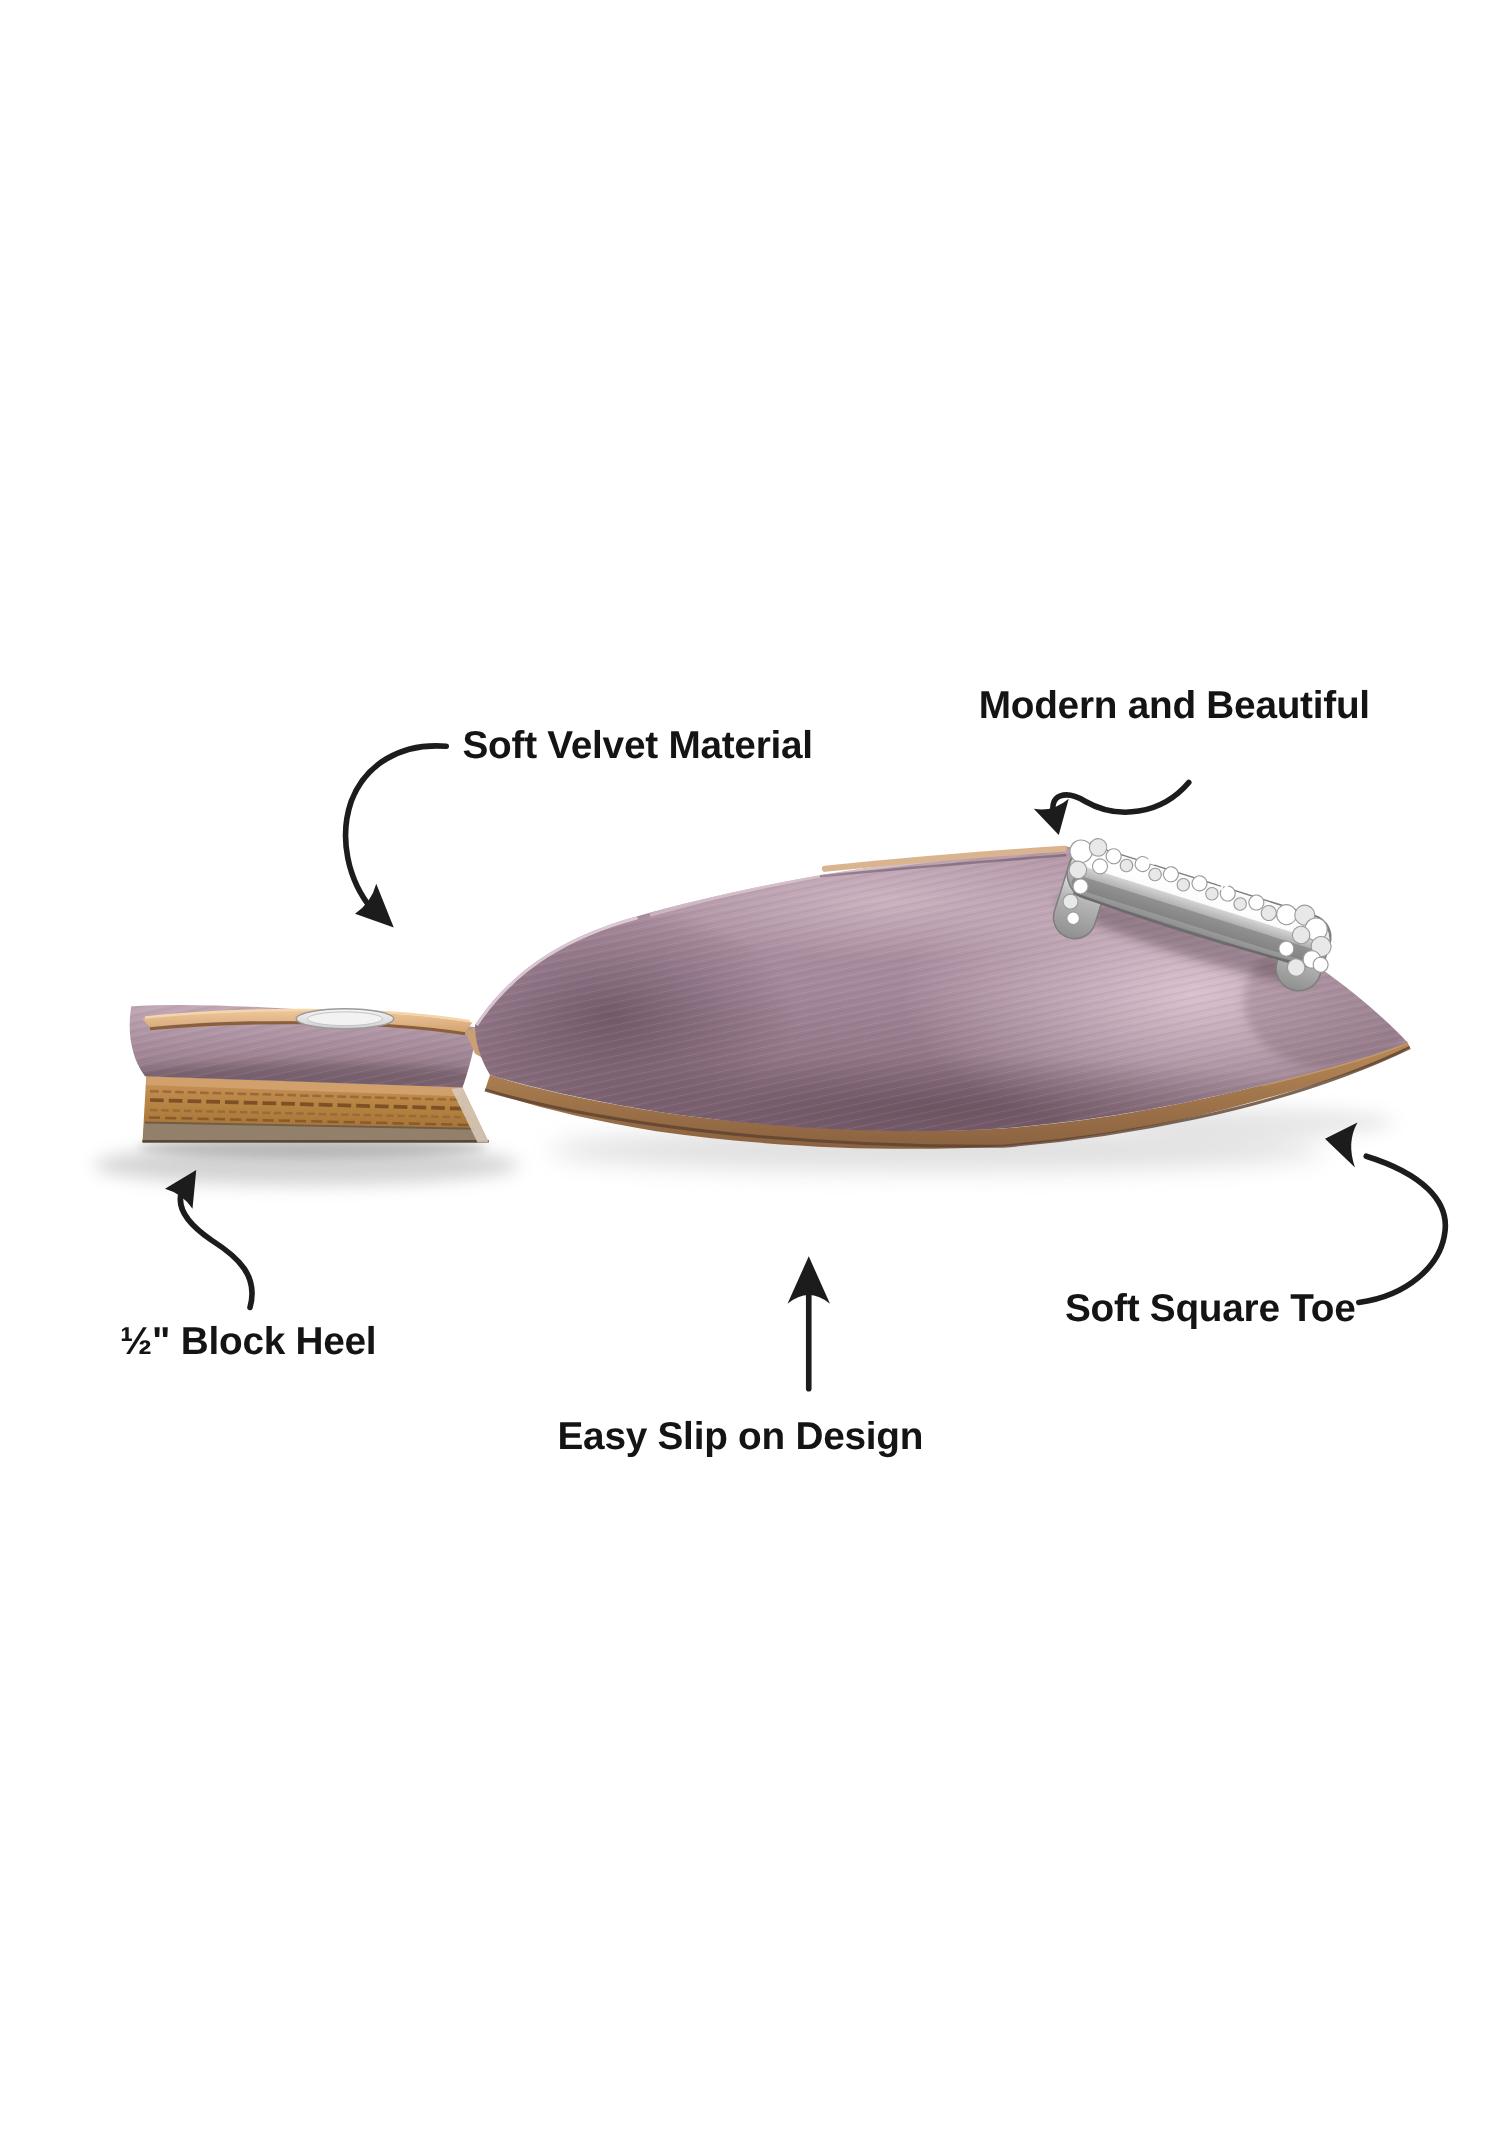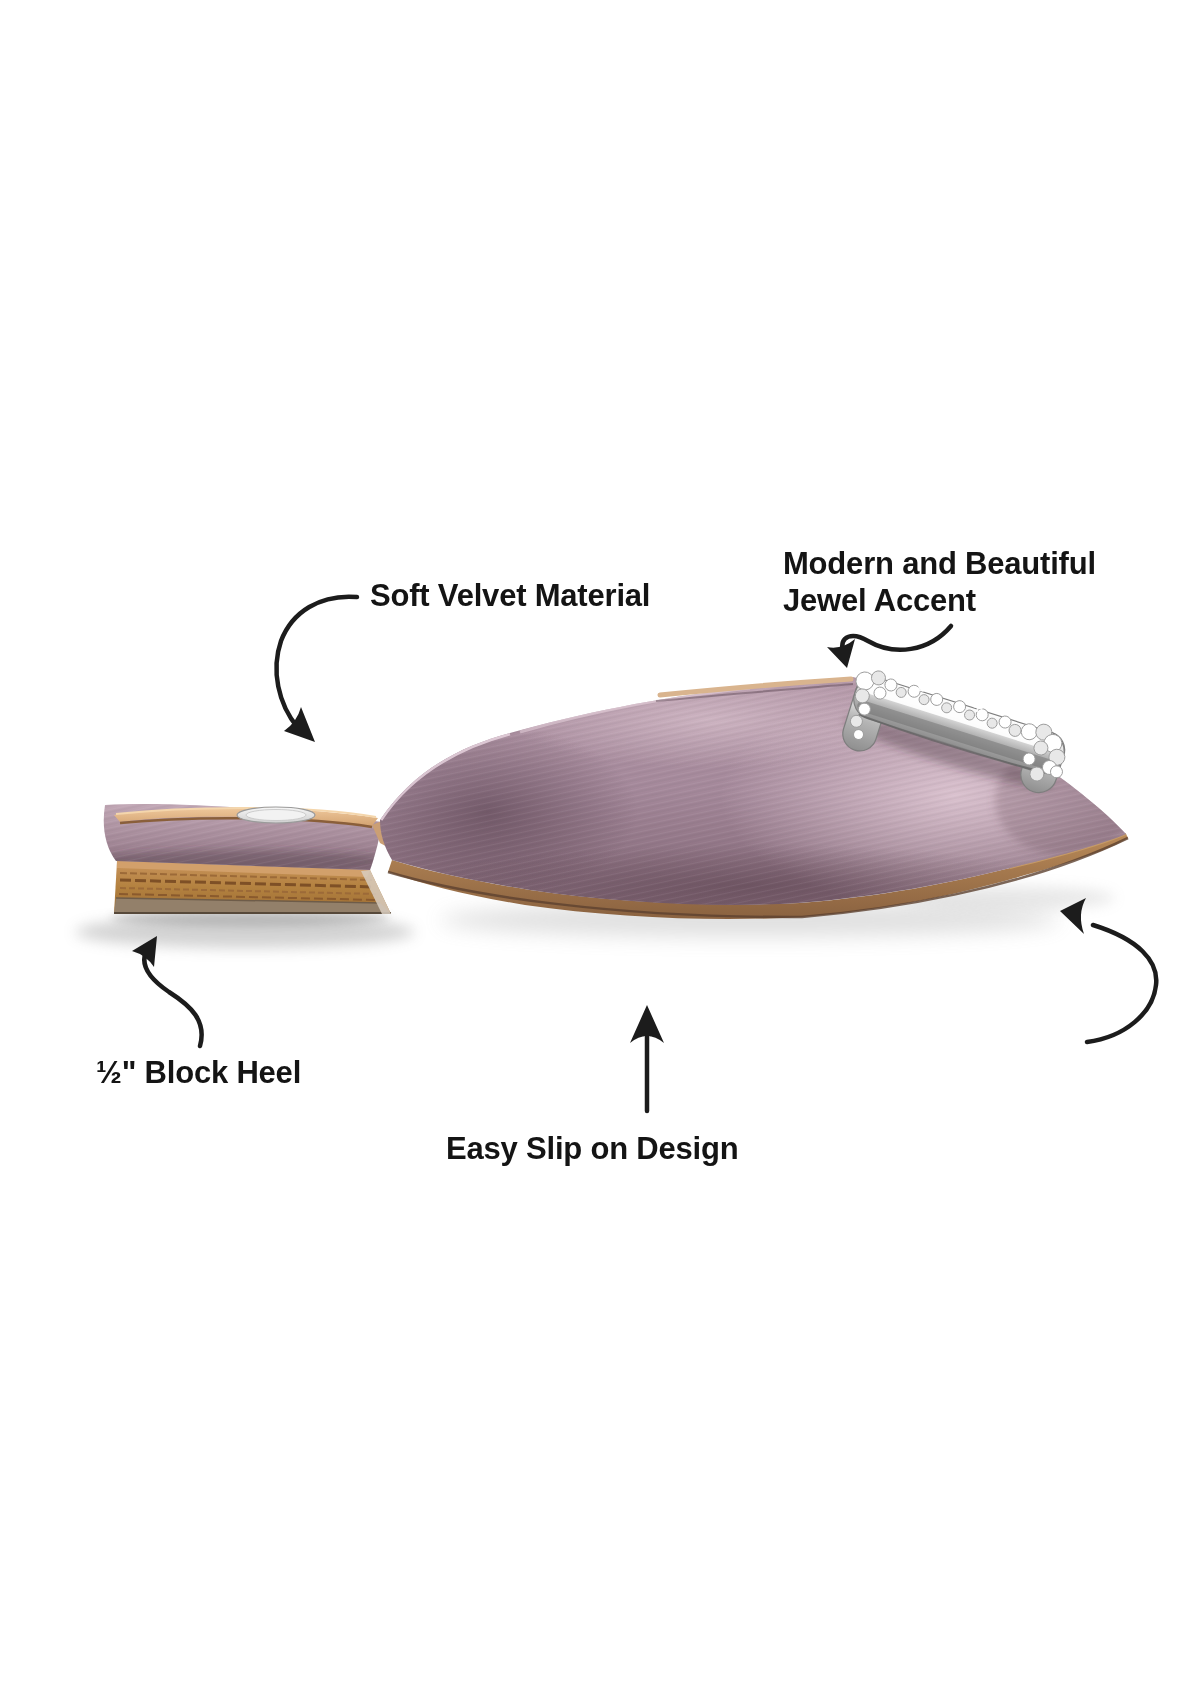--- a/index.html
+++ b/index.html
@@ -235,20 +235,20 @@
       <path class="arrowhead" d="M 627 1005 L 610 1043 Q 627 1029 644 1043 Z"></path>
       <path class="arrow" d="M 1067 1042 C 1105 1037, 1133 1013, 1136 985 C 1139 961, 1118 939, 1073 925"></path>
       <path class="arrowhead" d="M 1040 911 L 1066 898 Q 1057 914 1064 934 Z"></path>
     </g>
   </svg>
 
   <div class="callout" id="velvet-label">Soft Velvet Material</div>
 
   <div class="callout center" id="jewel-label">
     <div>Modern and Beautiful</div>
-    <div>Jewel Accent</div>
   </div>
 
   <div class="callout" id="heel-label">½" Block Heel</div>
 
   <div class="callout center" id="slip-label">Easy Slip on Design</div>
 
+  <div class="callout" id="toe-label">Soft Square Toe</div>
 </div>
 
 </body></html>

